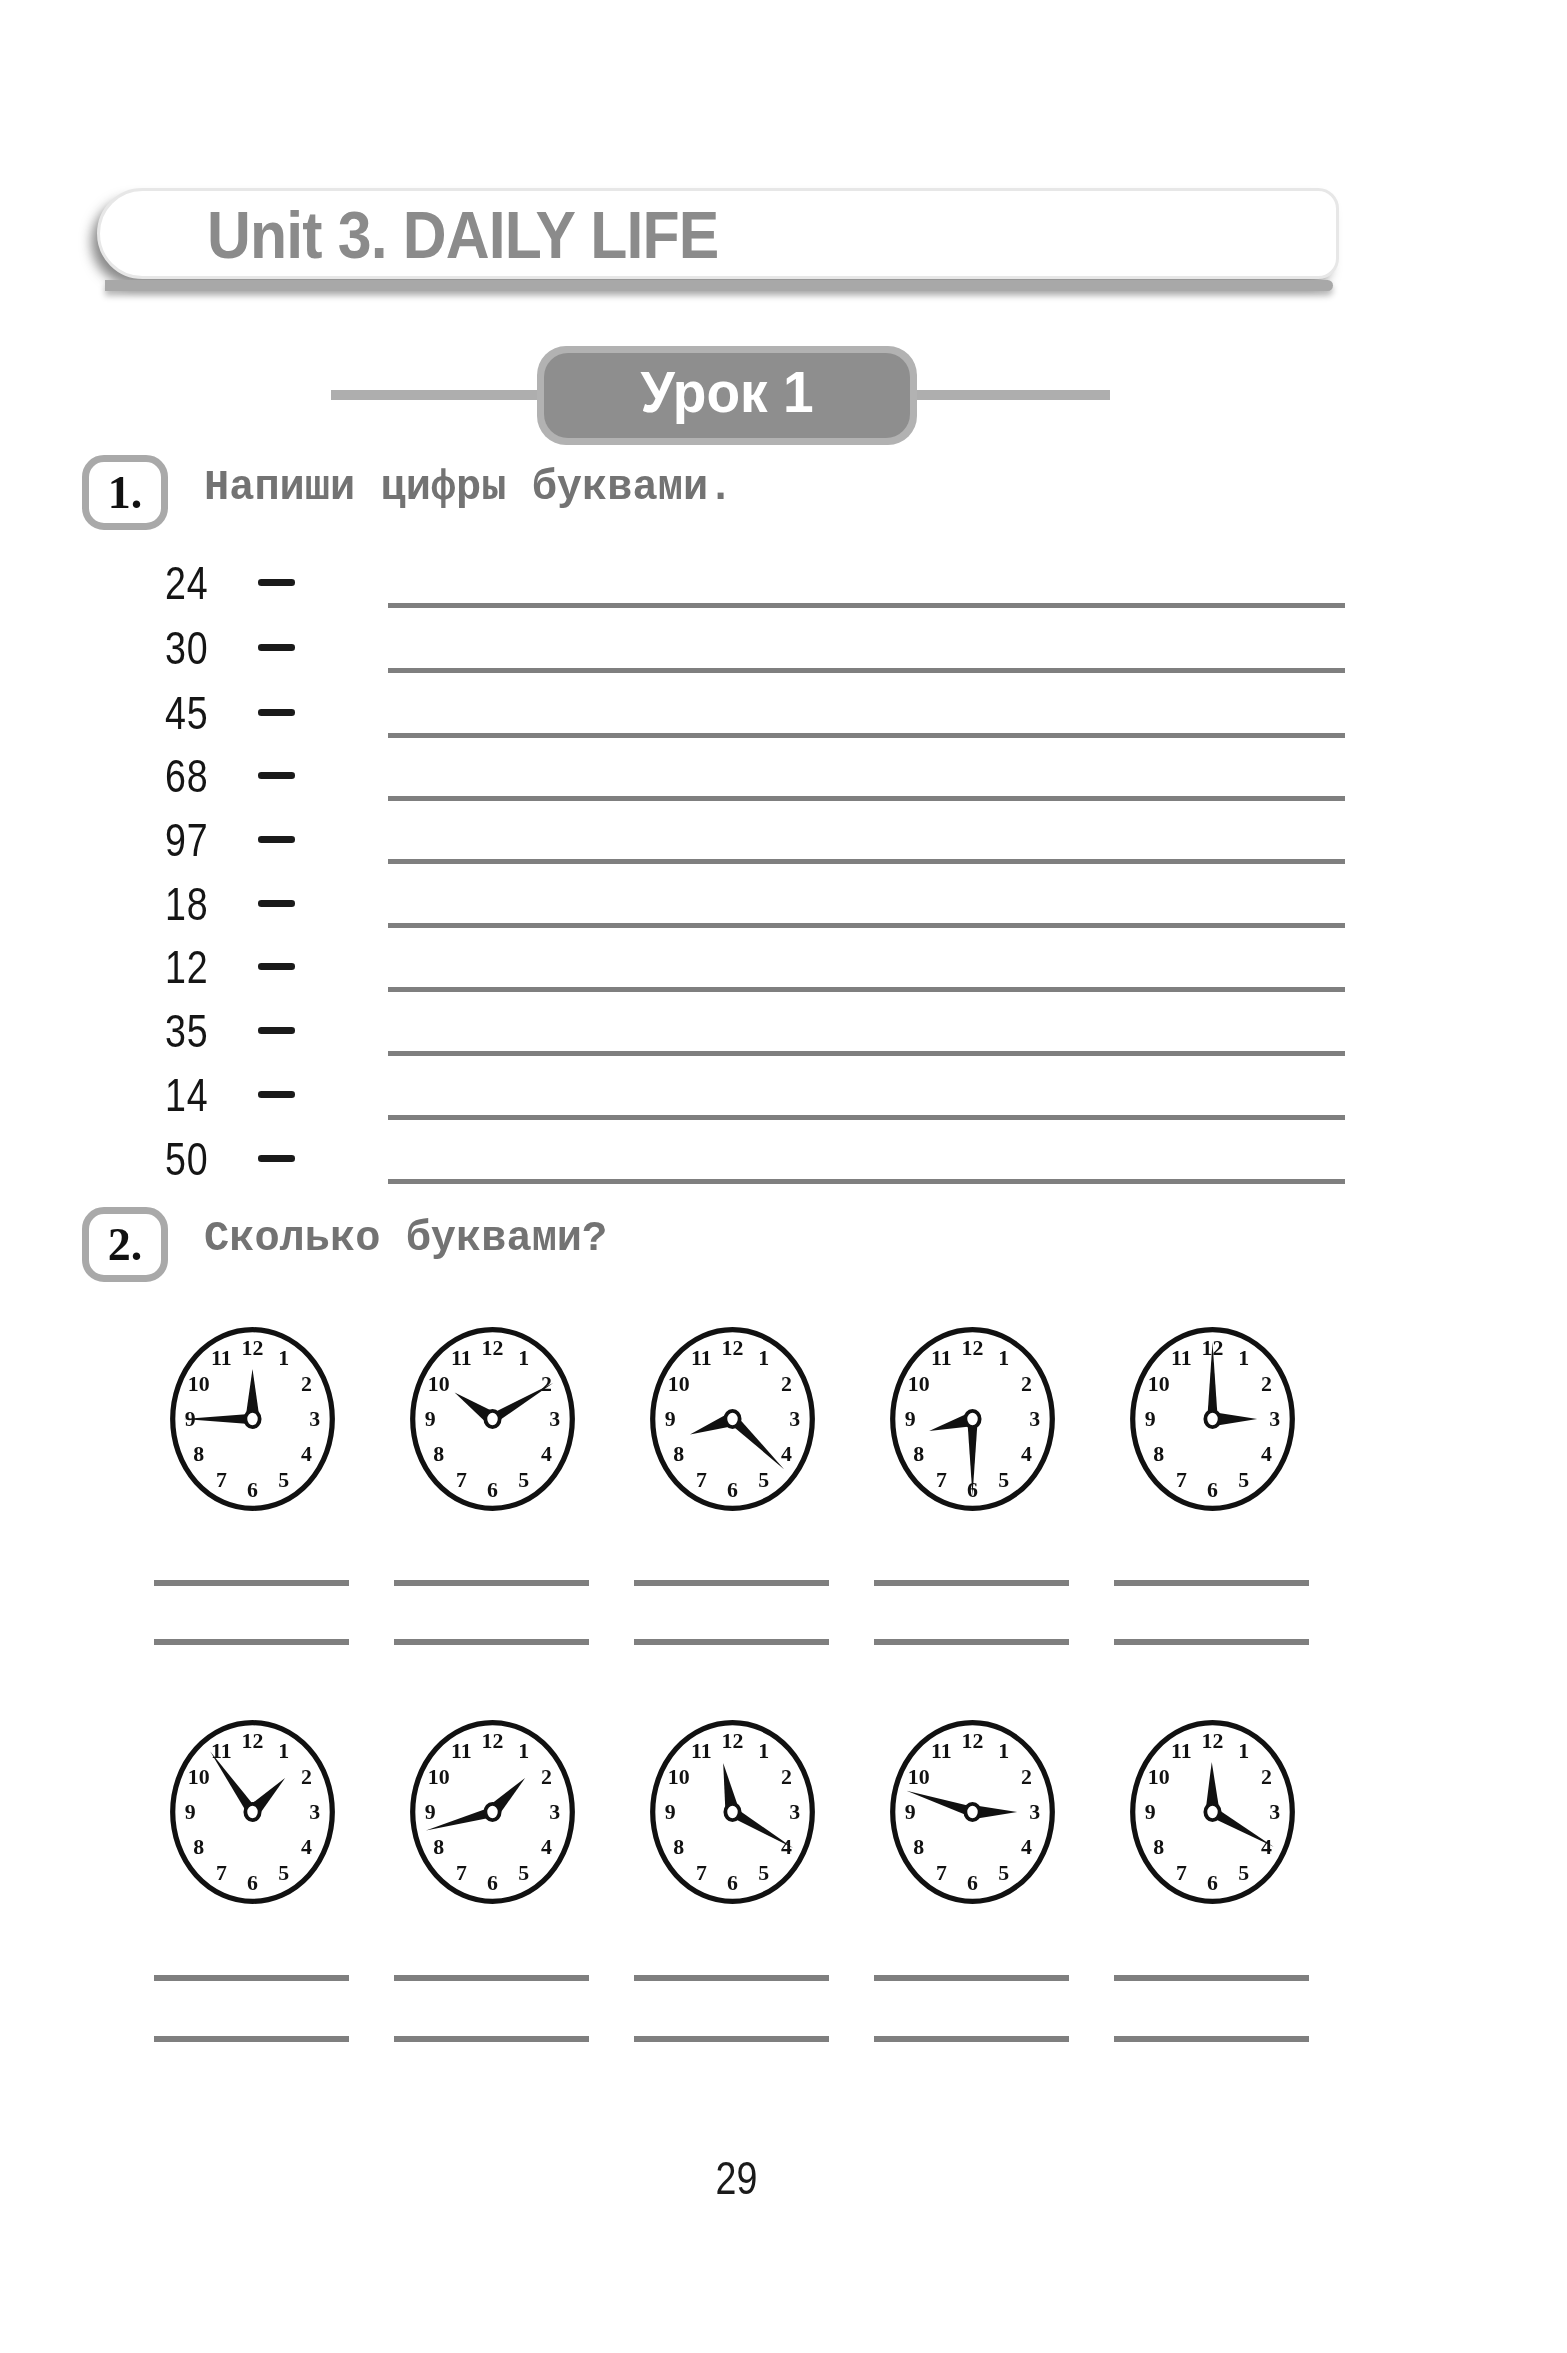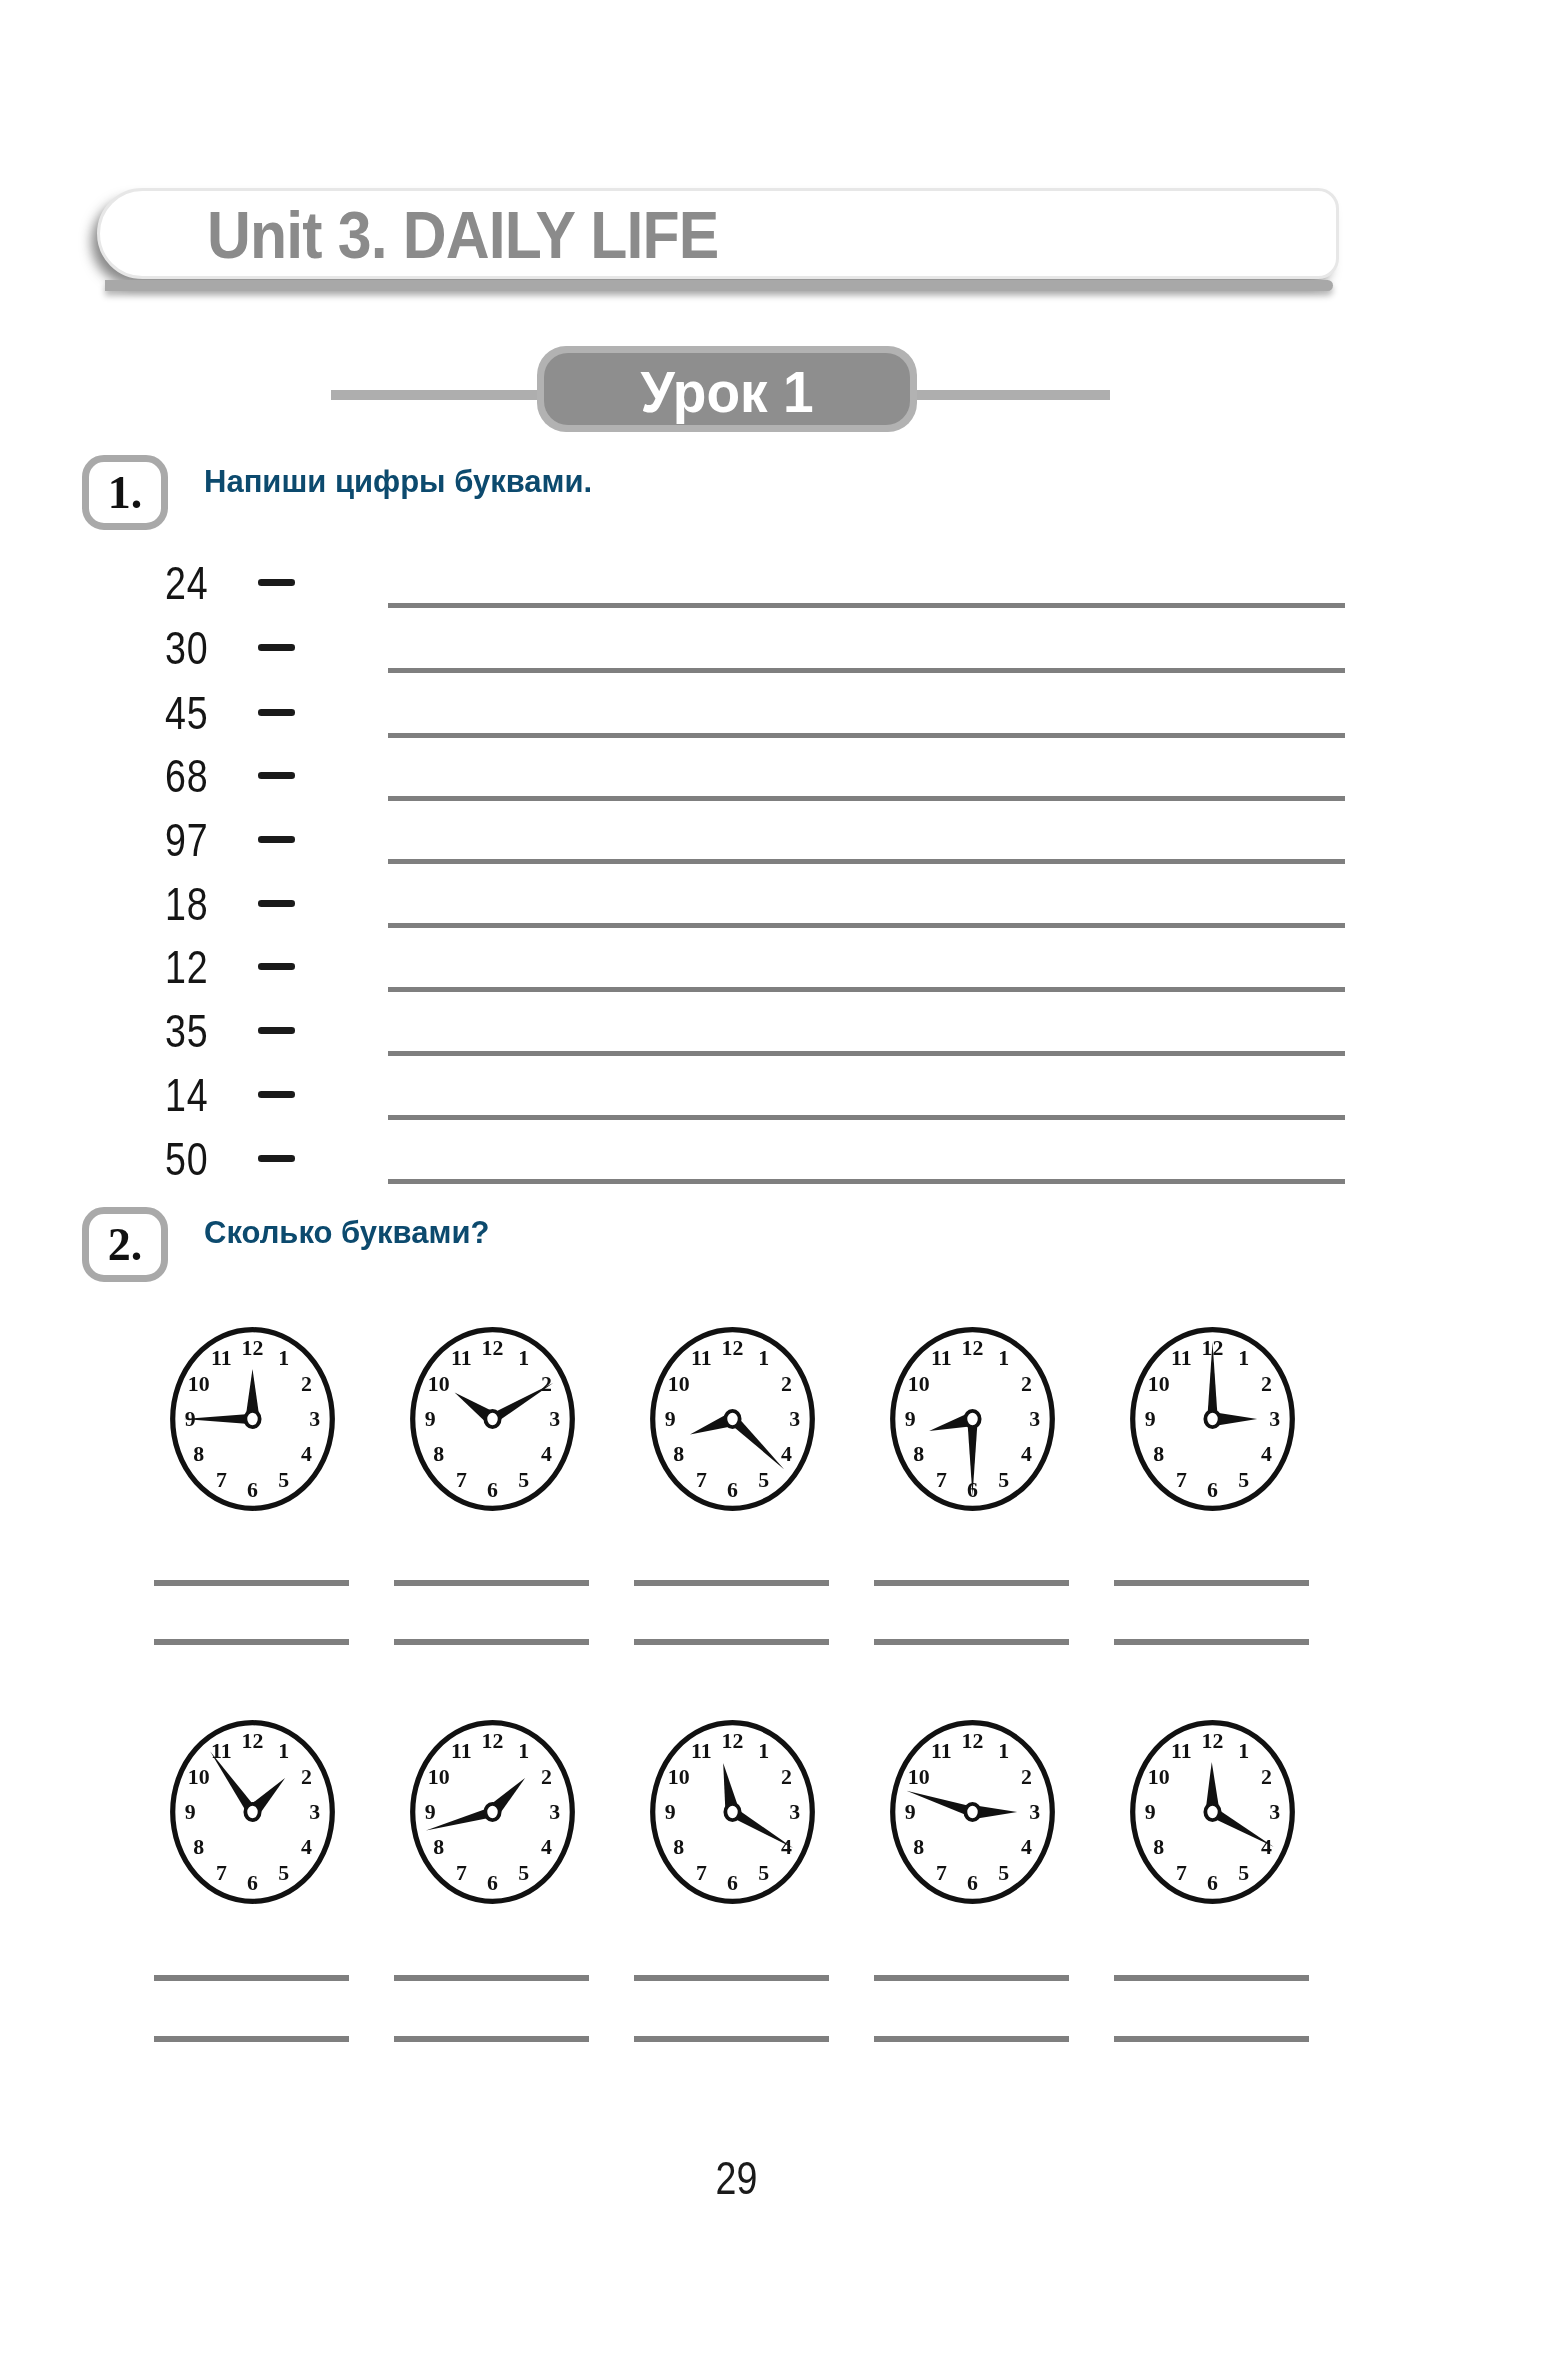--- a/index.html
+++ b/index.html
@@ -13,34 +13,34 @@
   .banner-title{position:absolute;left:107px;top:0;height:85px;line-height:88px;
                 font-size:66px;font-weight:bold;color:#8b8b8b;letter-spacing:-0.9px;
                 transform:scaleX(.92);transform-origin:left center;white-space:nowrap;}
   .banner-band{position:absolute;left:105px;top:280px;width:1228px;height:11.4px;background:#a8a8a8;
                border-radius:0 8.5px 8.5px 0;box-shadow:0 4.7px 6.6px rgba(0,0,0,.28);}
 
   
   .lesson-line{position:absolute;top:390px;height:10px;background:#aeaeae;}
   .lesson-line-left{left:331px;width:206px;}
   .lesson-line-right{left:911px;width:199px;}
-  .lesson-badge{position:absolute;left:537px;top:346px;width:380px;height:86px;
+  .lesson-badge{position:absolute;left:537px;top:346px;width:380px;height:99px;
                 background:#b2b2b2;border-radius:29px;}
   .lesson-badge-inner{position:absolute;left:7.1px;top:7.1px;right:7.1px;bottom:7.1px;
                 background:#8e8e8e;border-radius:24px;text-align:center;}
   .lesson-badge-inner span{display:inline-block;line-height:77px;font-size:58px;font-weight:bold;
                 color:#ffffff;transform:scaleX(.95);white-space:nowrap;}
 
   
   .task-badge{position:absolute;left:82px;width:86px;height:75px;background:#ffffff;
               border:7.1px solid #a9a9a9;border-radius:22px;box-sizing:border-box;text-align:center;}
   .task-badge span{line-height:61px;font-size:46px;font-weight:bold;
                    font-family:"Liberation Serif",serif;color:#111;}
-  .task-title{position:absolute;left:204px;font-size:31px;font-weight:bold;
-              font-family:Liberation Sans, sans-serif;color:#0c4a6e;white-space:nowrap;}
+  .task-title{position:absolute;left:204px;font-size:42px;font-weight:bold;
+              font-family:Liberation Mono, monospace;color:#737373;white-space:nowrap;}
 
   
   .num-item{position:absolute;left:165px;font-size:47px;line-height:47px;color:#151515;
             transform:scaleX(.8);transform-origin:left top;letter-spacing:0.9px;}
   .num-dash{position:absolute;left:258px;width:37px;height:6.6px;background:#1a1a1a;border-radius:3.3px;}
   .num-line{position:absolute;left:388px;width:957px;height:5.2px;background:#7f7f7f;}
 
   
   .clock{position:absolute;width:171px;height:190px;}
   .answer-line{position:absolute;width:195px;height:6.2px;background:#7f7f7f;}

